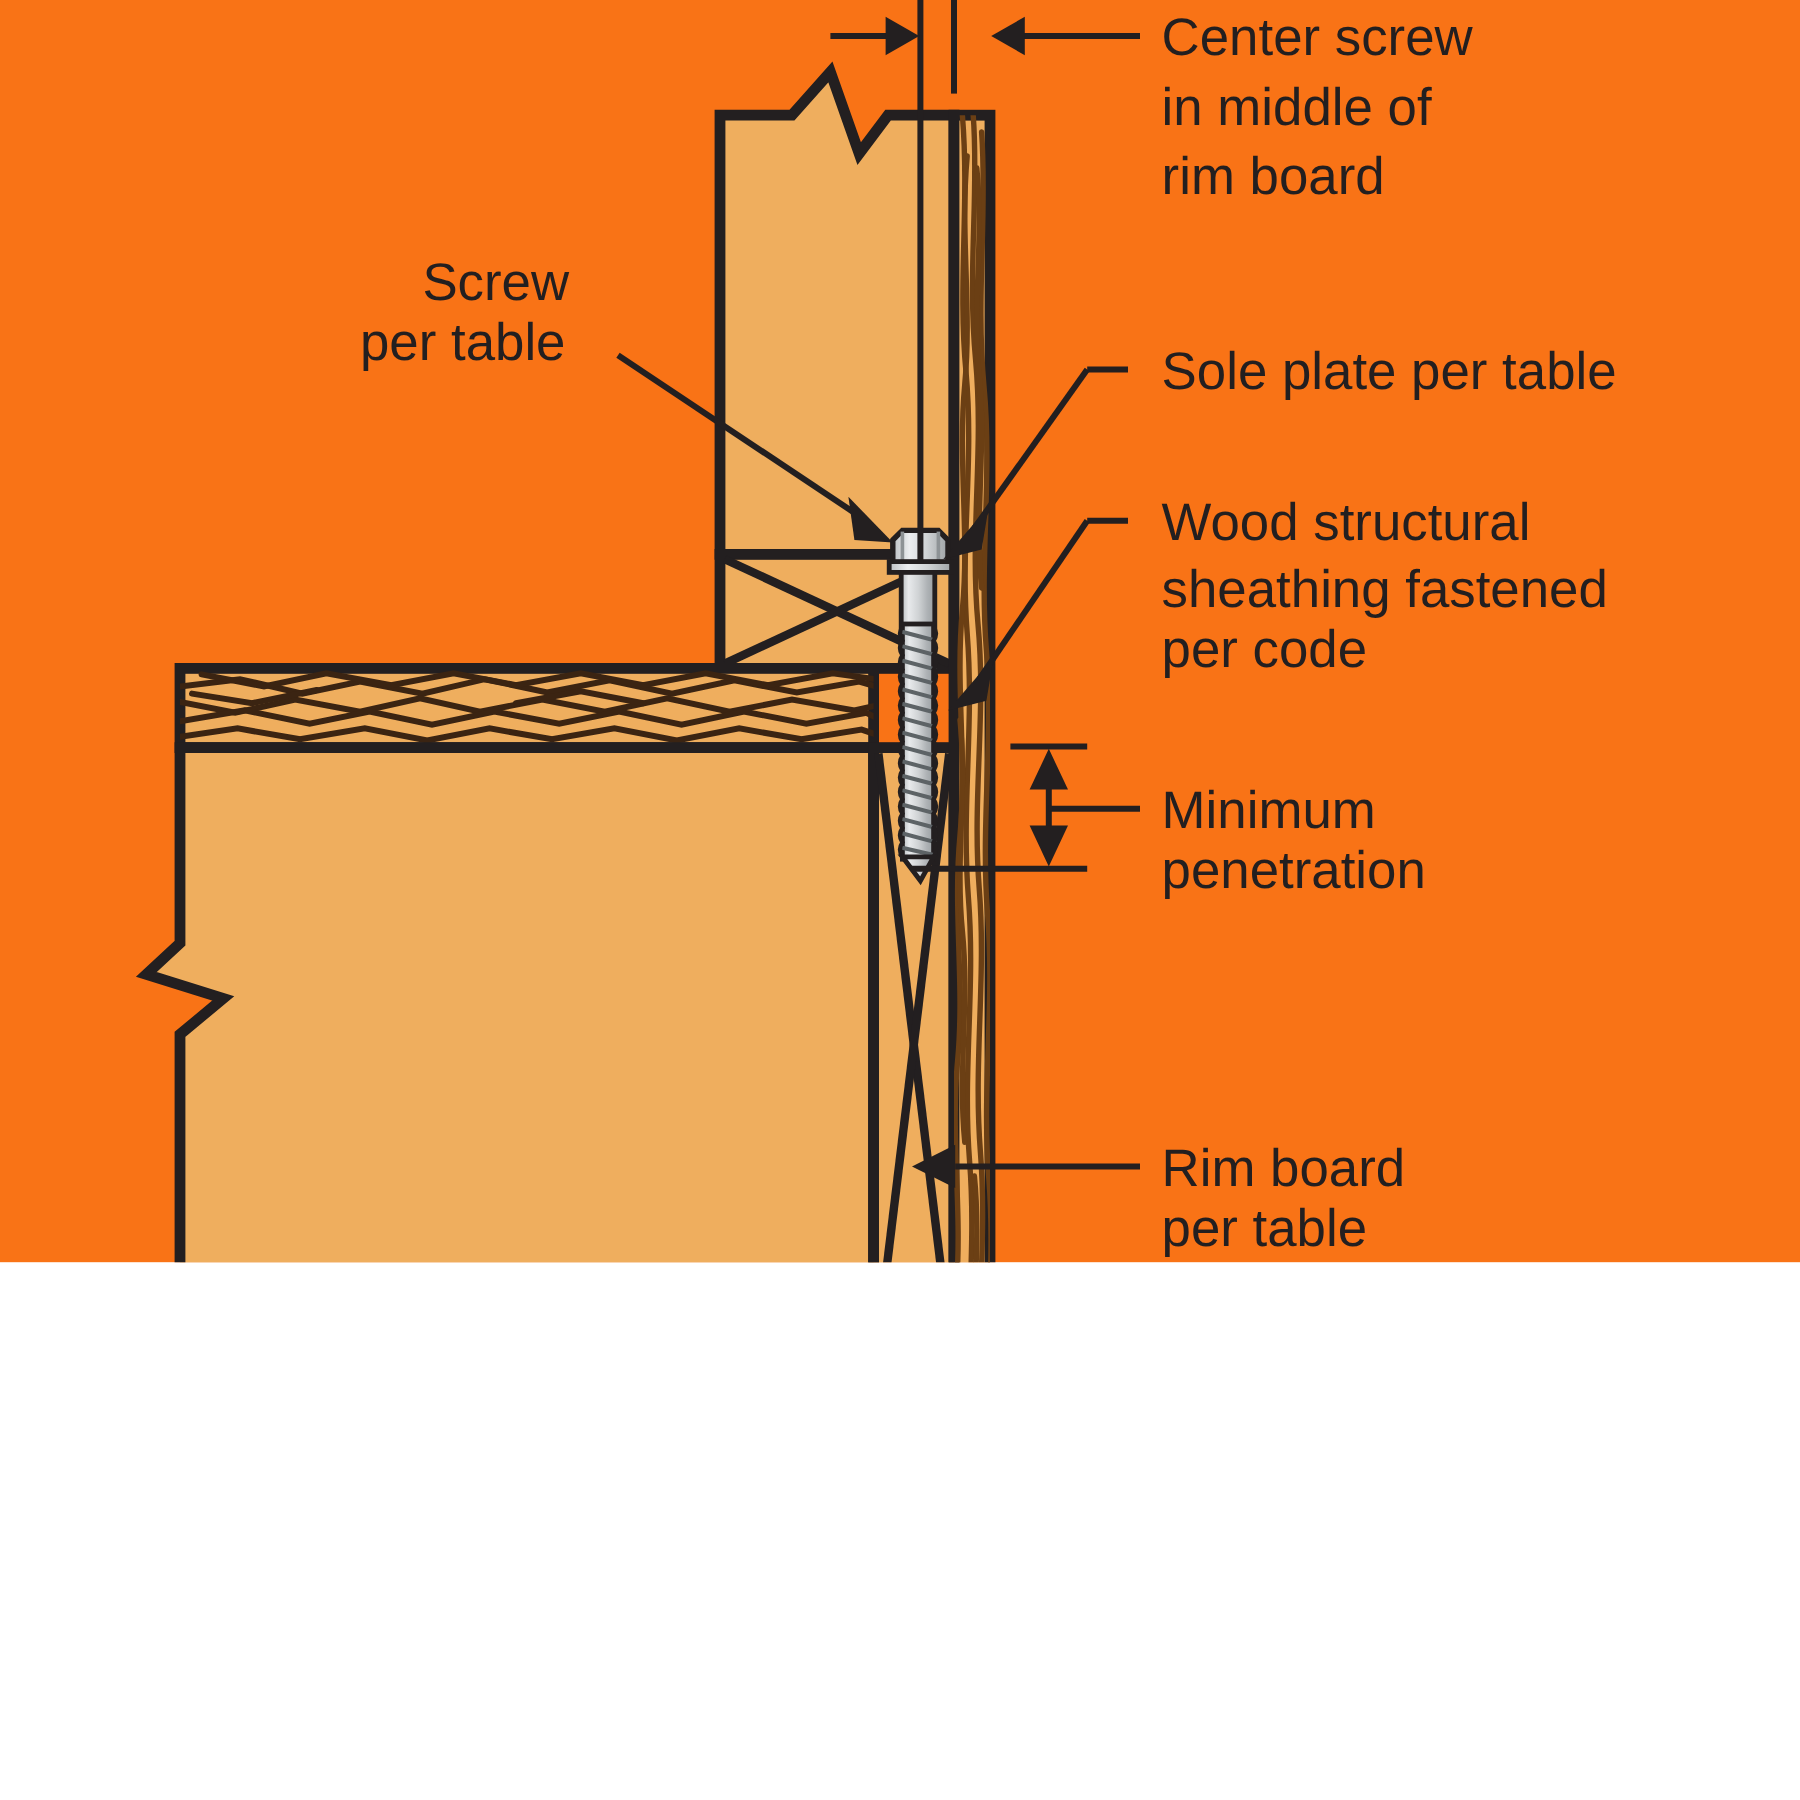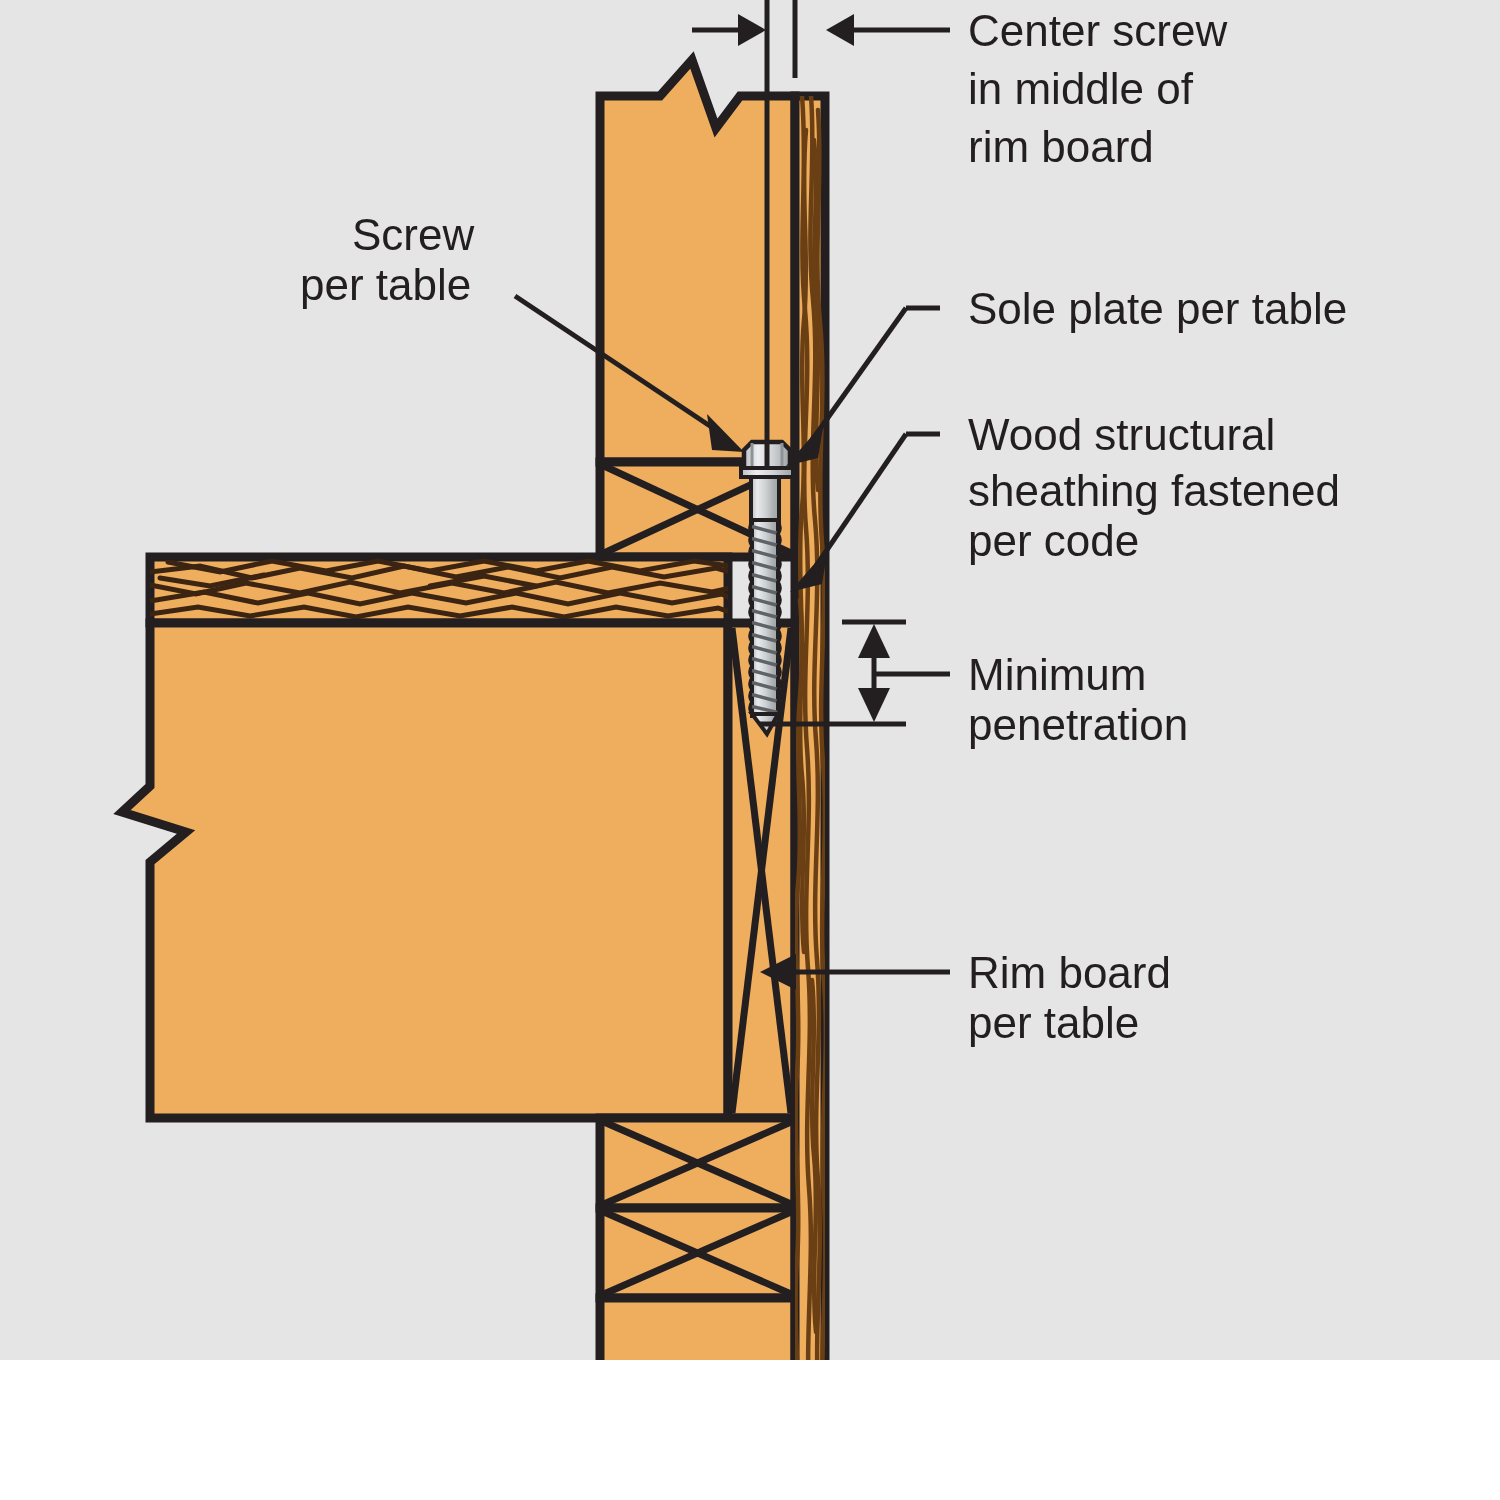--- a/index.html
+++ b/index.html
@@ -7,22 +7,22 @@
     margin: 0;
     padding: 0;
     background: #ffffff;
   }
   body {
     font-family: "Liberation Sans", sans-serif;
   }
   #sheet {
     position: relative;
     width: 1500px;
-    height: 1360px;
-    background: #e5e5e5;
+    height: 1052px;
+    background: #f97316;
     overflow: hidden;
   }
   #detail-svg {
     display: block;
     width: 1500px;
     height: 1500px;
   }
   .callout-text {
     font-family: "Liberation Sans", sans-serif;
     font-size: 44px;

